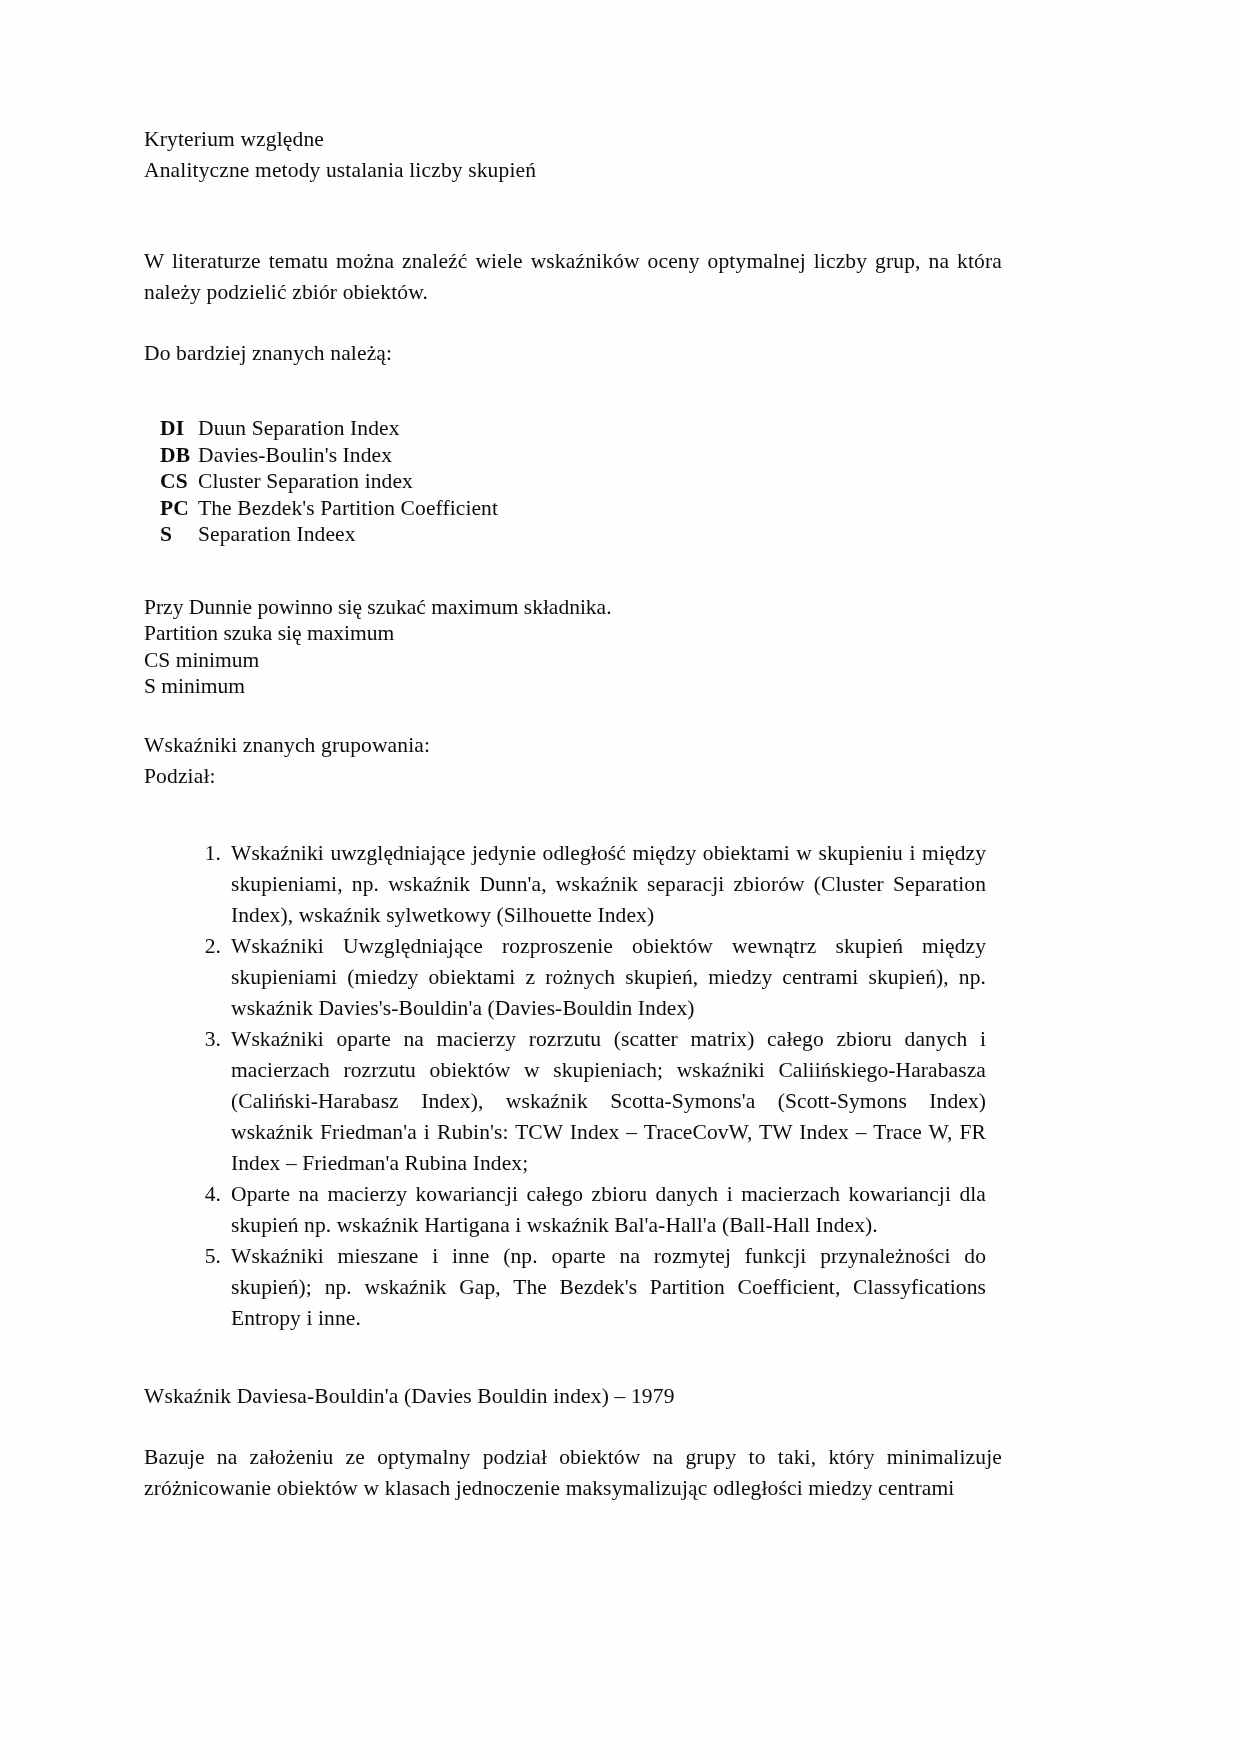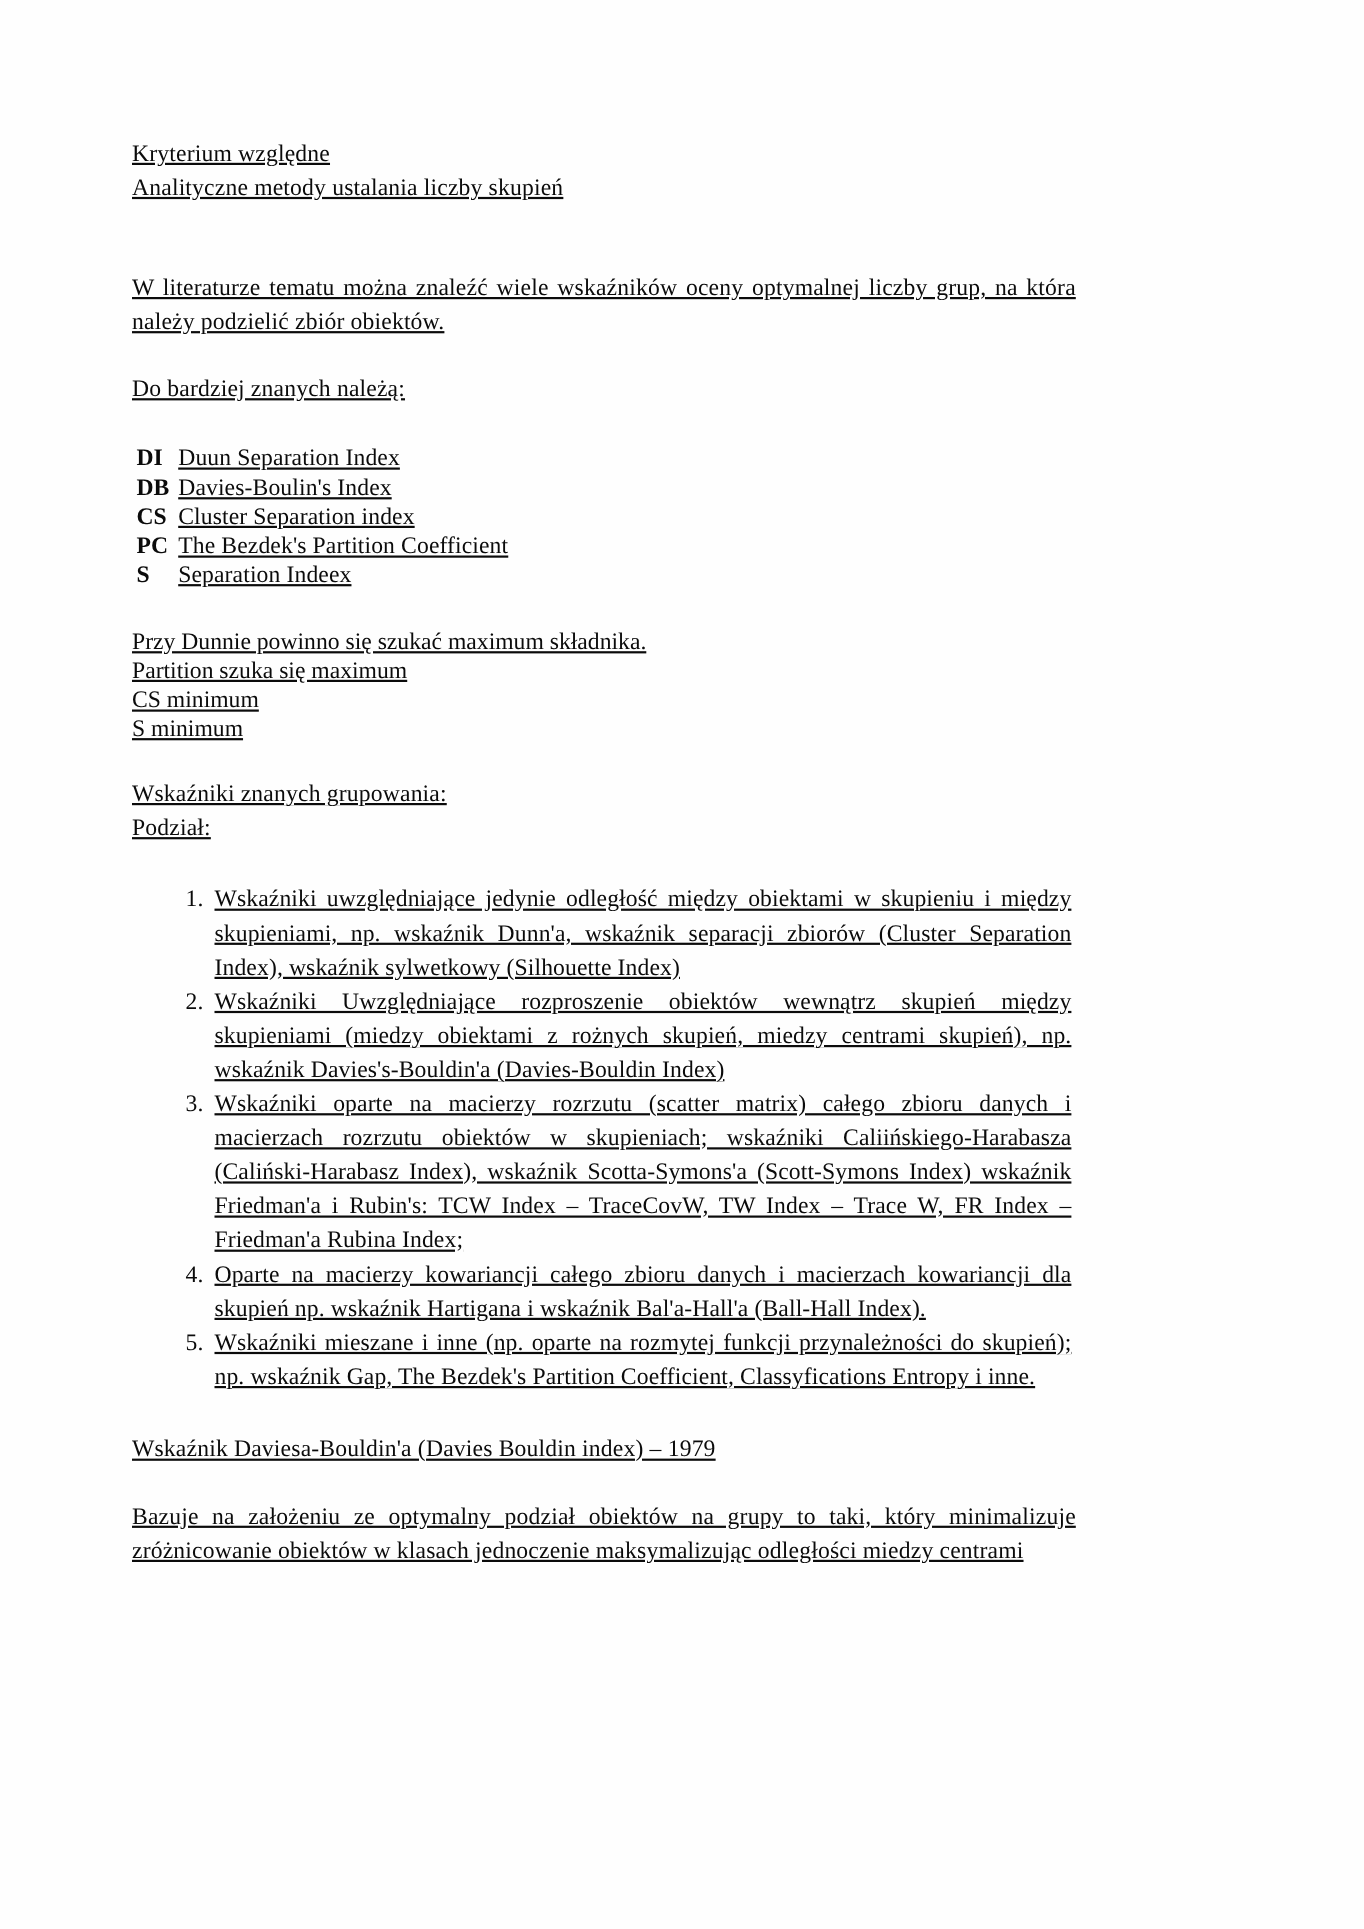--- a/index.html
+++ b/index.html
@@ -18,24 +18,23 @@
   }
   .page {
     position: absolute;
     left: 0; top: 0;
     width: 1240px;
     height: 1754px;
     background: #fefefe;
   }
   .content {
     position: absolute;
-    left: 120px;
+    left: 144px;
     top: 124px;
     width: 858px;
-    text-decoration: underline;
   }
   p, div.line {
     margin: 0;
     padding: 0;
   }
   .para {
     font-size: 21.5px;
     line-height: 31px;
     text-align: justify;
     text-justify: inter-word;
@@ -47,21 +46,21 @@
     line-height: 31px;
     text-align: left;
     margin: 0;
     letter-spacing: 0.15px;
   }
   .spacer-md { height: 30px; }
   .spacer-lg { height: 31px; }
 
   
   .idx-list {
-    margin: 4px;
+    margin: 16px;
     padding: 0;
     list-style: none;
   }
   .idx-row {
     font-size: 21.5px;
     line-height: 26.5px;
     white-space: nowrap;
     letter-spacing: 0.1px;
   }
   .idx-abbr {
@@ -75,21 +74,21 @@
 
   
   .note-row {
     font-size: 21.5px;
     line-height: 26.5px;
     white-space: nowrap;
   }
 
   
   ol.num-list {
-    margin: 4px;
+    margin: 16px;
     padding: 0 0 0 0;
     list-style: none;
     counter-reset: item;
   }
   ol.num-list > li {
     counter-increment: item;
     position: relative;
     padding-left: 71px;
     margin-bottom: 0px;
     font-size: 21.5px;

